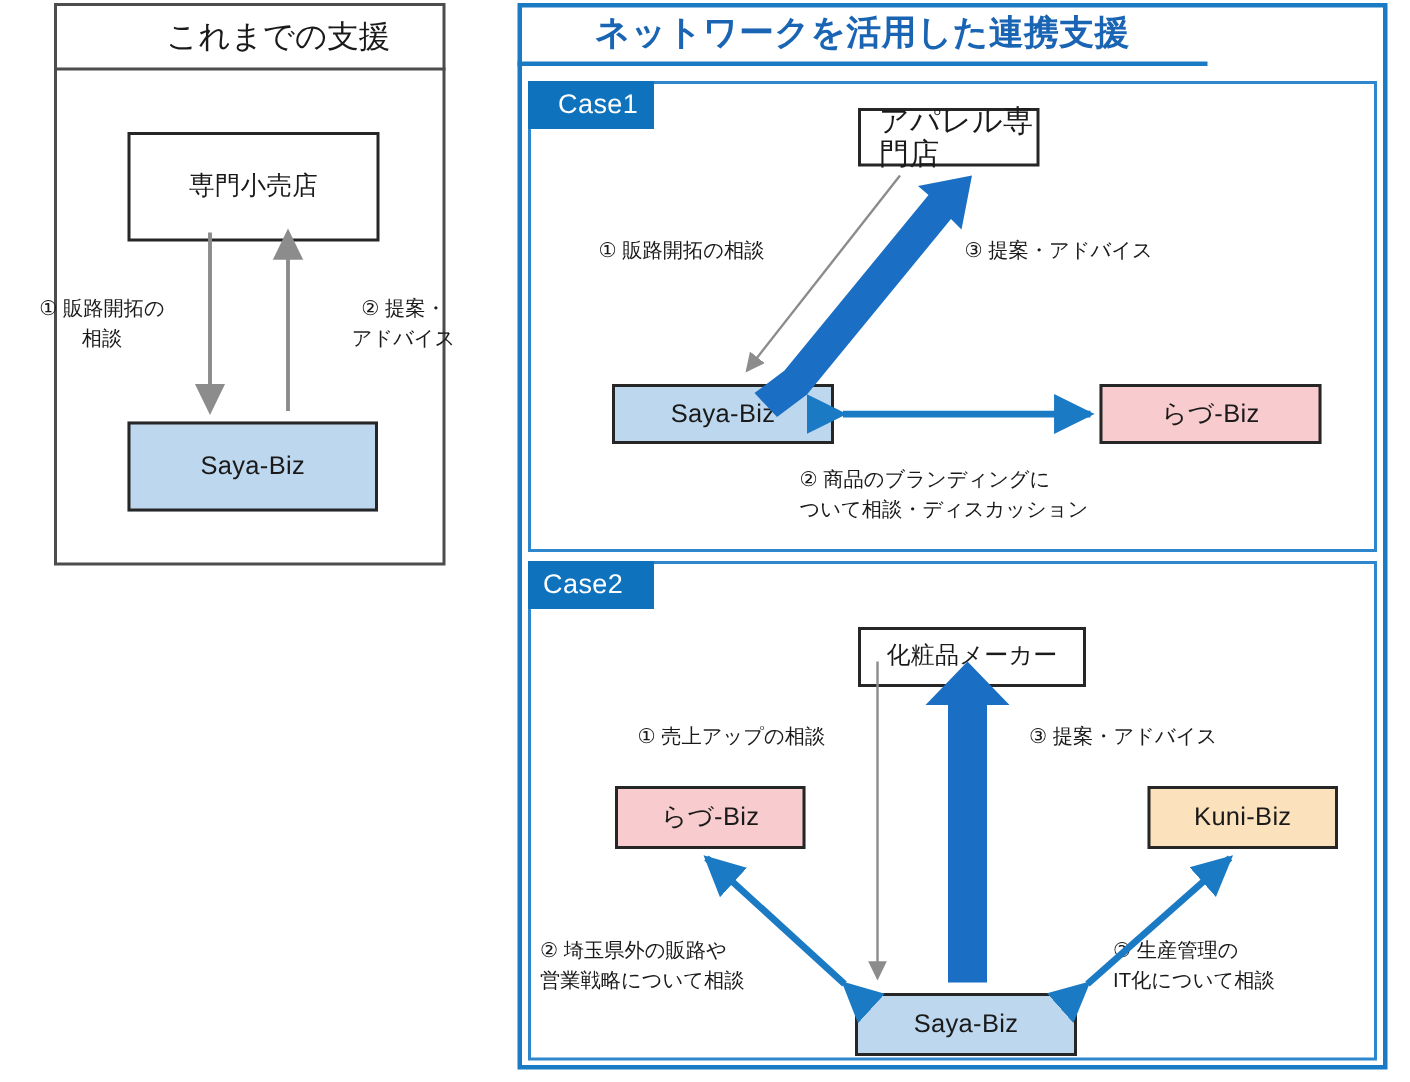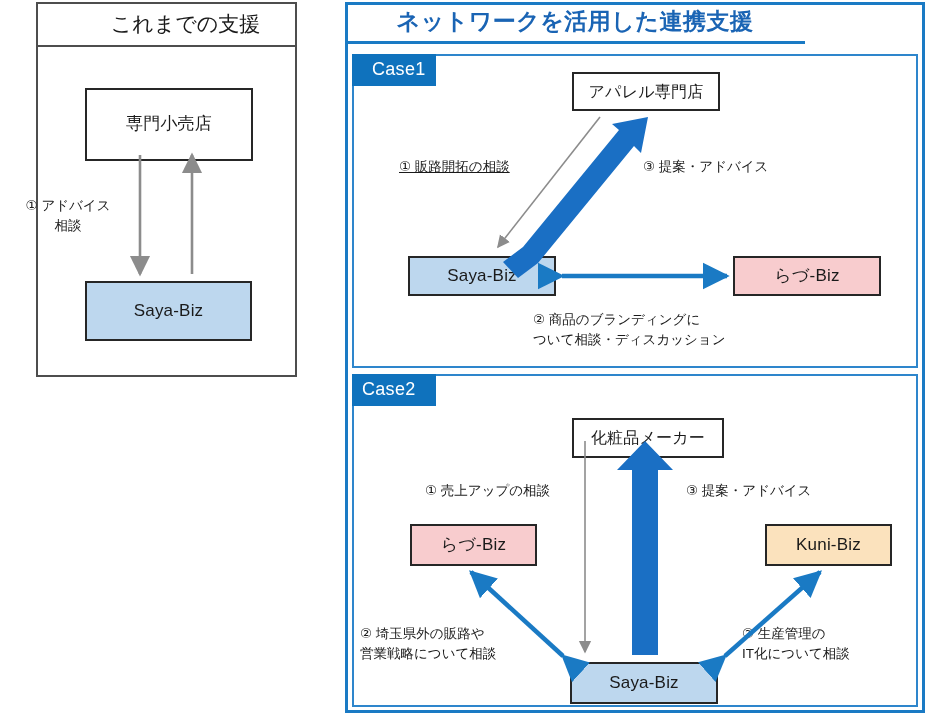--- a/index.html
+++ b/index.html
@@ -45,37 +45,39 @@
 
 <div id="stage">
 
   <div id="left-panel"></div>
   <div id="left-title">これまでの支援</div>
 
   <div class="box" style="left:85px;top:88px;width:168px;height:73px;">専門小売店</div>
 
   <div class="box blue" style="left:85px;top:281px;width:167px;height:60px;">Saya-Biz</div>
 
-  <div class="lbl c" style="left:8px;top:196px;width:120px;">① アドバイス
+  <div class="lbl c" style="left:8px;top:196px;width:120px;">① 販路開拓の
 相談</div>
 
+  <div class="lbl c" style="left:213px;top:196px;width:112px;">② 提案・
+アドバイス</div>
 
   <div id="right-panel"></div>
   <div id="right-title">ネットワークを活用した連携支援</div>
 
   <div class="case-frame" style="left:352px;top:54px;width:566px;height:314px;"></div>
   <div class="case-tag" style="left:352px;top:54px;width:84px;height:32px;padding-left:20px;">Case1</div>
 
-  <div class="box" style="left:572px;top:72px;width:148px;height:39px;font-size:16px;">アパレル専門店</div>
+  <div class="box" style="left:572px;top:72px;width:121px;height:39px;font-size:20px;padding-left:12px;">アパレル専門店</div>
 
   <div class="box blue" style="left:408px;top:256px;width:148px;height:40px;">Saya-Biz</div>
 
   <div class="box pink" style="left:733px;top:256px;width:148px;height:40px;">らづ-Biz</div>
 
-  <div class="lbl" style="left:399px;top:157px;width:180px;text-decoration:underline;">① 販路開拓の相談</div>
+  <div class="lbl" style="left:399px;top:157px;width:180px;">① 販路開拓の相談</div>
 
   <div class="lbl" style="left:643px;top:157px;width:190px;">③ 提案・アドバイス</div>
 
   <div class="lbl" style="left:533px;top:310px;width:260px;">② 商品のブランディングに
 ついて相談・ディスカッション</div>
 
   <div class="case-frame" style="left:352px;top:374px;width:566px;height:333px;"></div>
   <div class="case-tag" style="left:352px;top:374px;width:84px;height:32px;">Case2</div>
 
   <div class="box" style="left:572px;top:394px;width:152px;height:40px;font-size:16px;margin-top:24px;">化粧品メーカー</div>

